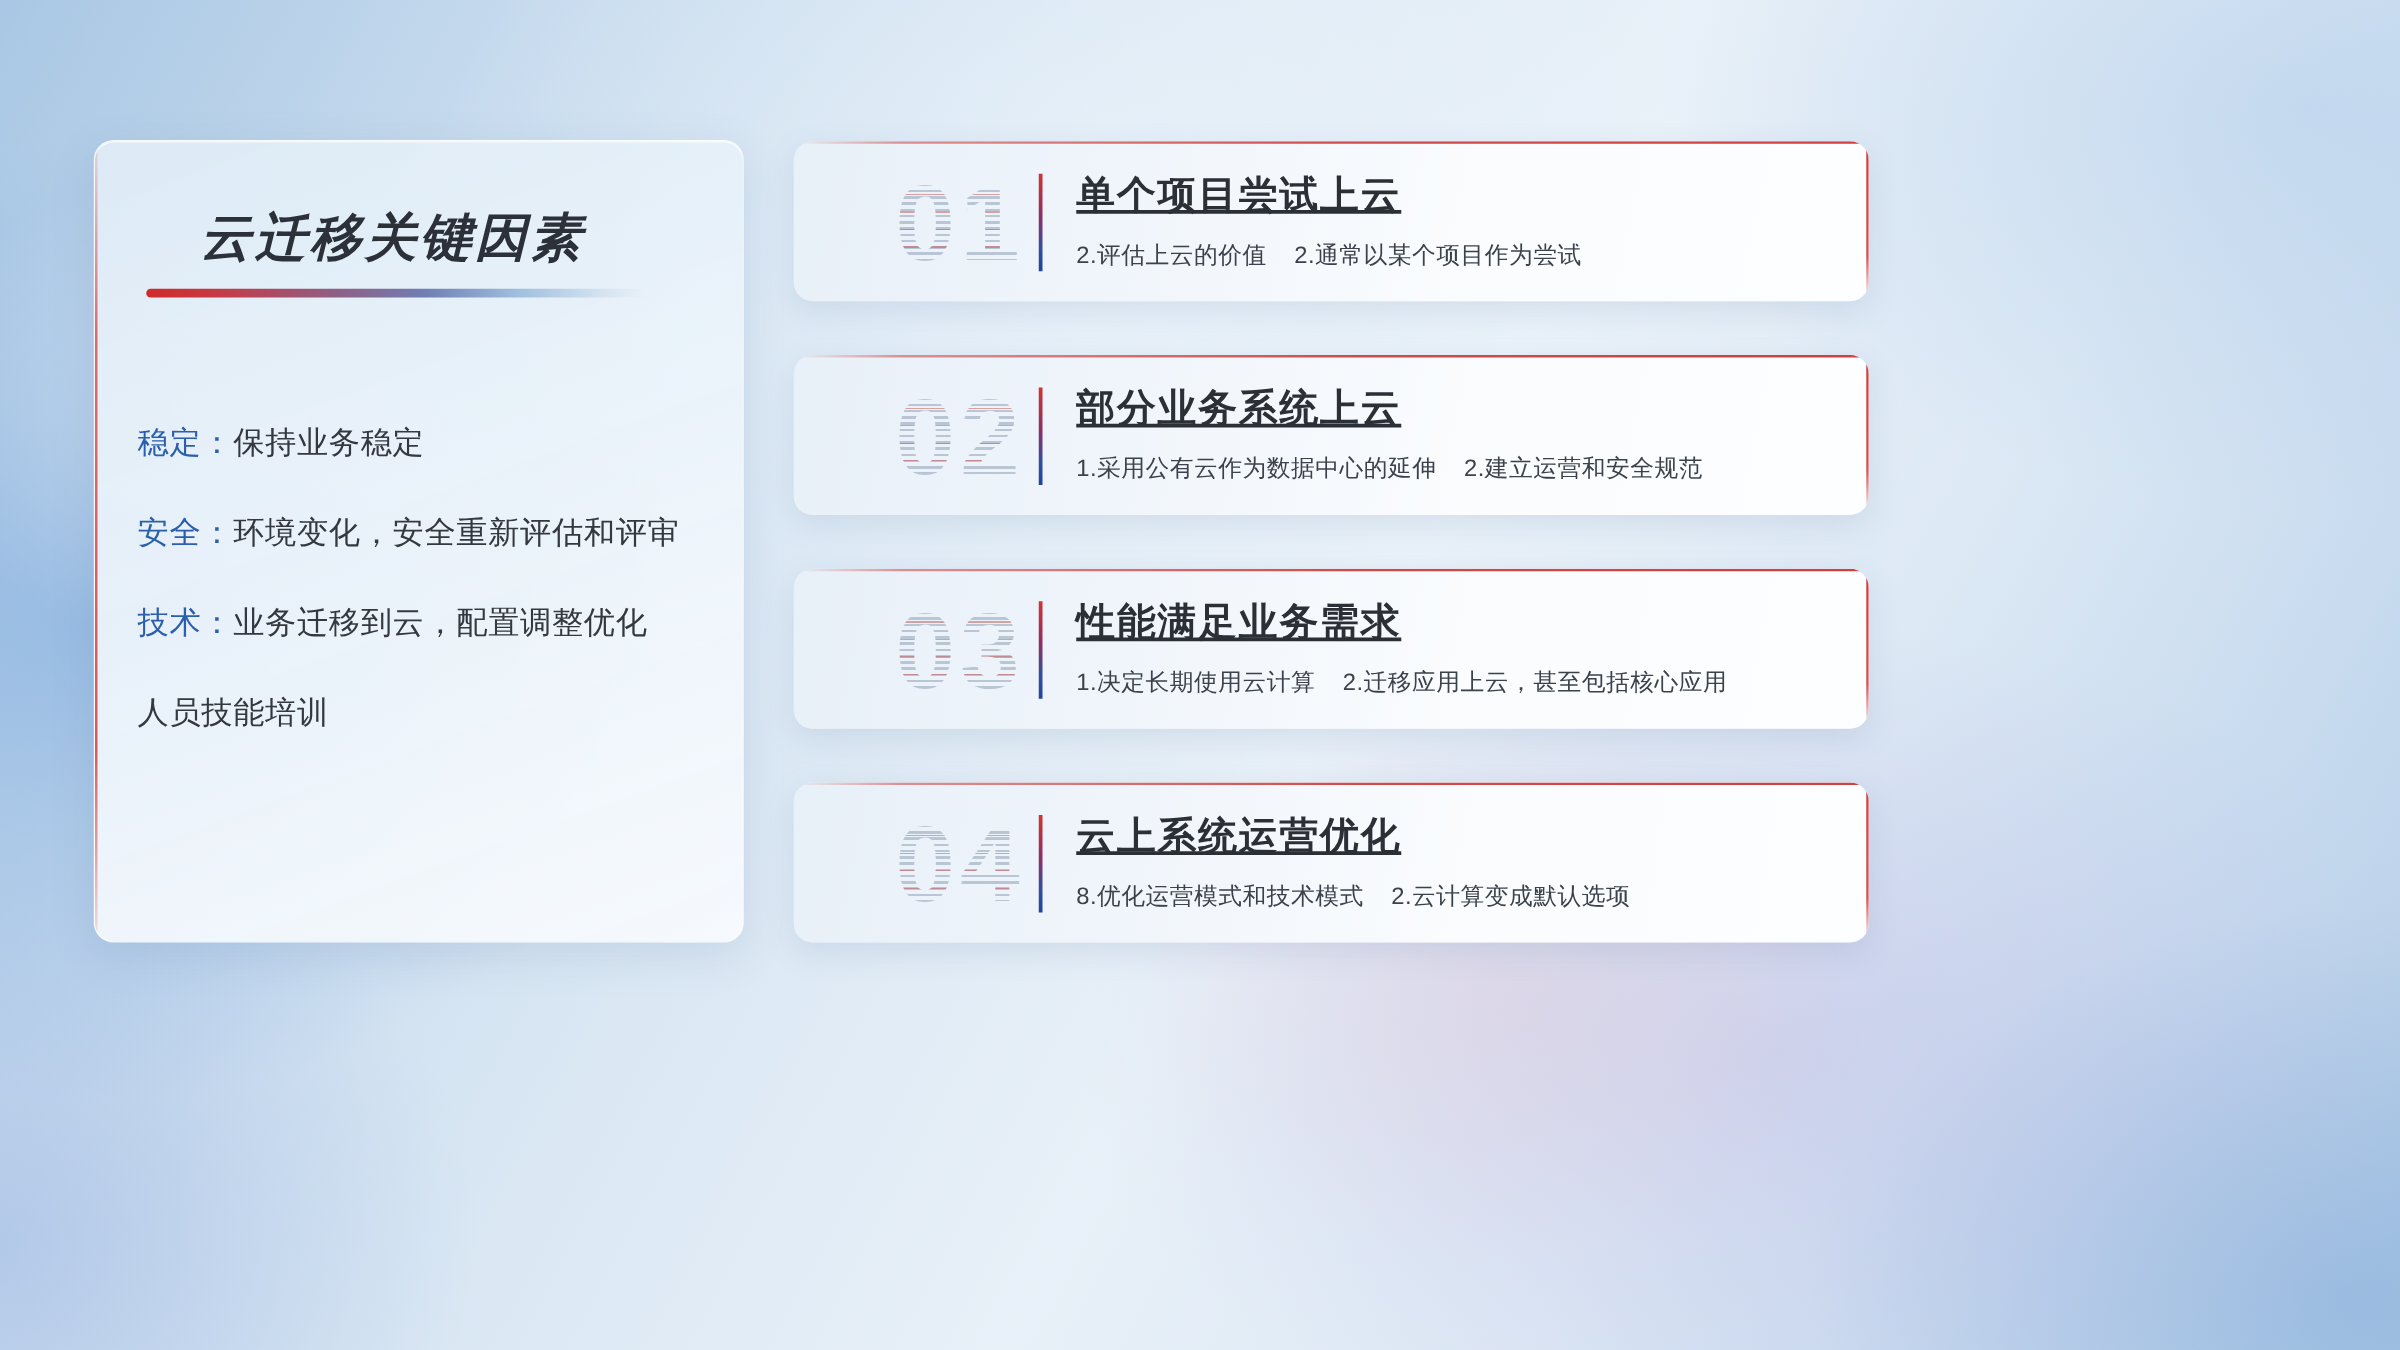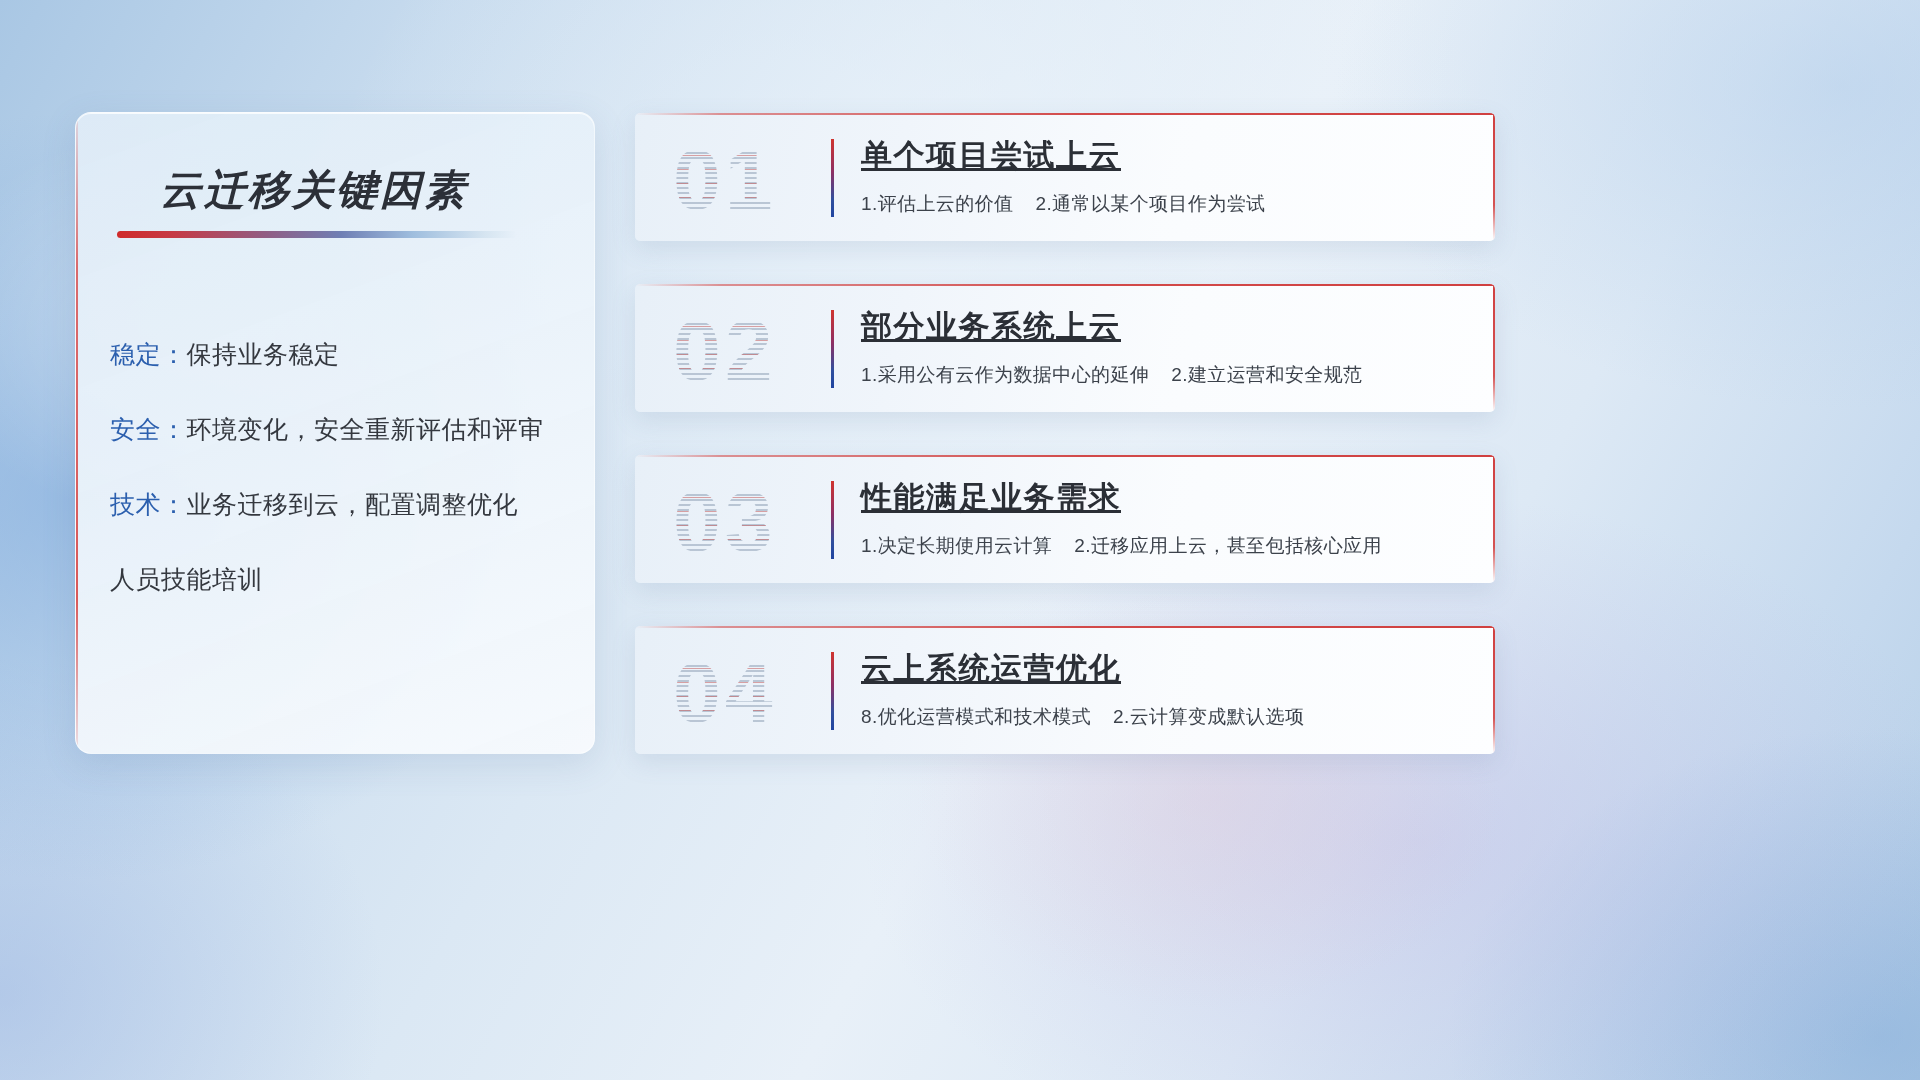--- a/index.html
+++ b/index.html
@@ -49,30 +49,31 @@
   #title-underline{
     position:absolute;left:41px;top:118px;width:400px;height:7px;border-radius:4px;
     background:linear-gradient(90deg,#cf2a2a 0%,#c63a45 14%,#8f5f86 38%,#6f7fb4 56%,#9fbede 74%,#d6e5f1 92%,rgba(222,235,246,0) 100%);
   }
   #factor-list{
     position:absolute;left:34px;top:205px;right:22px;
   }
   .factor-row{
     font-size:25px;line-height:72px;color:#34383f;white-space:nowrap;letter-spacing:.5px;
   }
-  .factor-label{color:#2b5fae;font-family:Liberation Mono, monospace;}
+  .factor-label{color:#2b5fae;}
   .factor-label.plain{color:#34383f;}
 
   
   #cards{position:absolute;left:635px;top:113px;width:860px;}
   .step-card{
     position:relative;width:860px;height:128px;margin-bottom:43px;
-    border-radius:5px;overflow:hidden;
+    border-radius:15px;overflow:hidden;
     background:linear-gradient(102deg, rgba(232,240,248,.96) 0%, rgba(240,245,251,.97) 30%, rgba(250,252,254,.99) 62%, rgba(253,254,255,1) 100%);
     box-shadow:0 8px 24px rgba(92,122,160,.15);
+    text-align:center;
   }
   .step-card::before{
     content:"";position:absolute;left:0;right:0;top:0;height:2px;
     background:linear-gradient(90deg, rgba(206,62,62,0) 0%, rgba(206,62,62,.55) 10%, rgba(208,64,64,.95) 52%, rgba(208,64,64,1) 100%);
   }
   .step-card::after{
     content:"";position:absolute;top:0;bottom:0;right:0;width:2px;
     background:linear-gradient(180deg, rgba(208,64,64,1) 0%, rgba(208,64,64,.9) 72%, rgba(208,64,64,0) 100%);
   }
   .card-num{
@@ -129,21 +130,21 @@
       <div class="factor-row"><span class="factor-label plain"></span><span class="factor-text">人员技能培训</span></div>
     </div>
 </div>
 
 <div id="cards">
     <div class="step-card">
       <div class="card-num">01</div>
       <div class="card-num-tint">01</div>
       <div class="card-bar"></div>
       <div class="card-title">单个项目尝试上云</div>
-      <div class="card-sub"><span>1.评估上云的价值</span><span class="gap"></span><span>2.通常以某个项目作为尝试</span></div>
+      <div class="card-sub"><span>2.评估上云的价值</span><span class="gap"></span><span>2.通常以某个项目作为尝试</span></div>
     </div>
     <div class="step-card">
       <div class="card-num">02</div>
       <div class="card-num-tint">02</div>
       <div class="card-bar"></div>
       <div class="card-title">部分业务系统上云</div>
       <div class="card-sub"><span>1.采用公有云作为数据中心的延伸</span><span class="gap"></span><span>2.建立运营和安全规范</span></div>
     </div>
     <div class="step-card">
       <div class="card-num">03</div>

